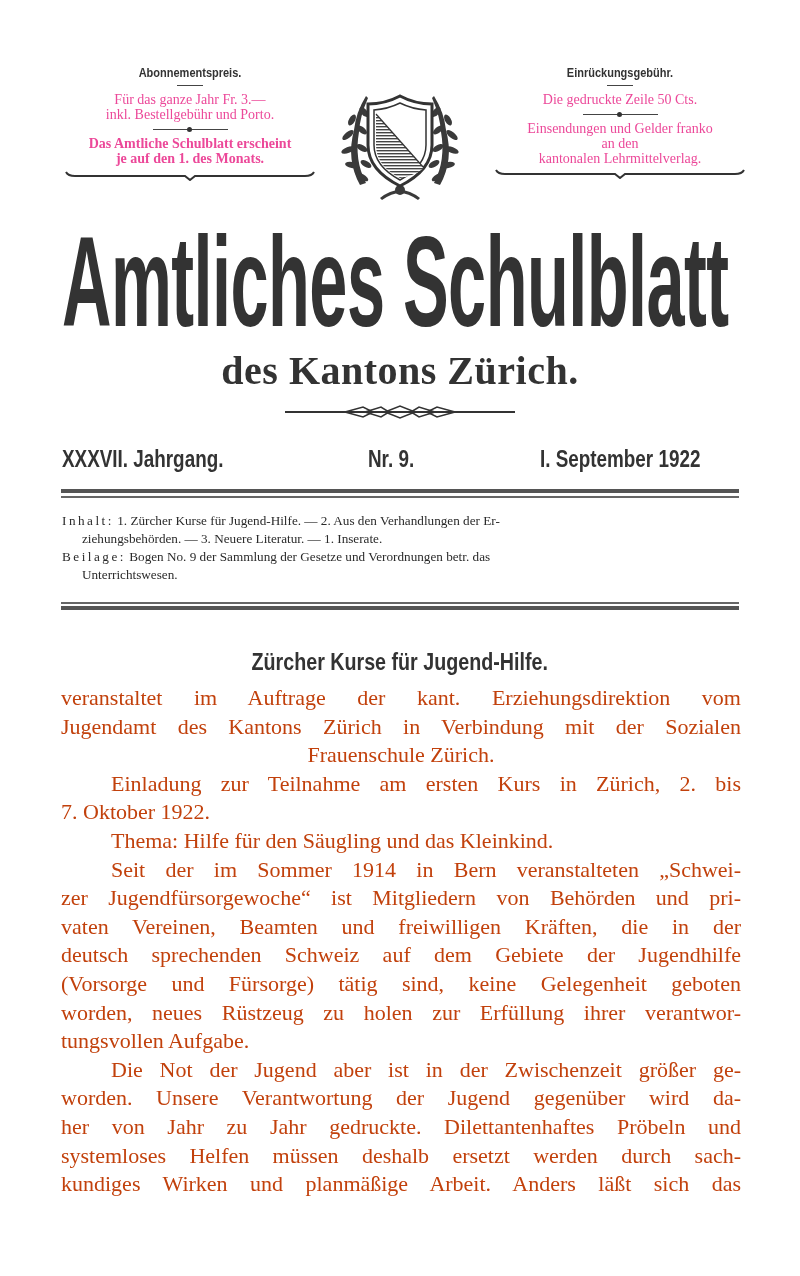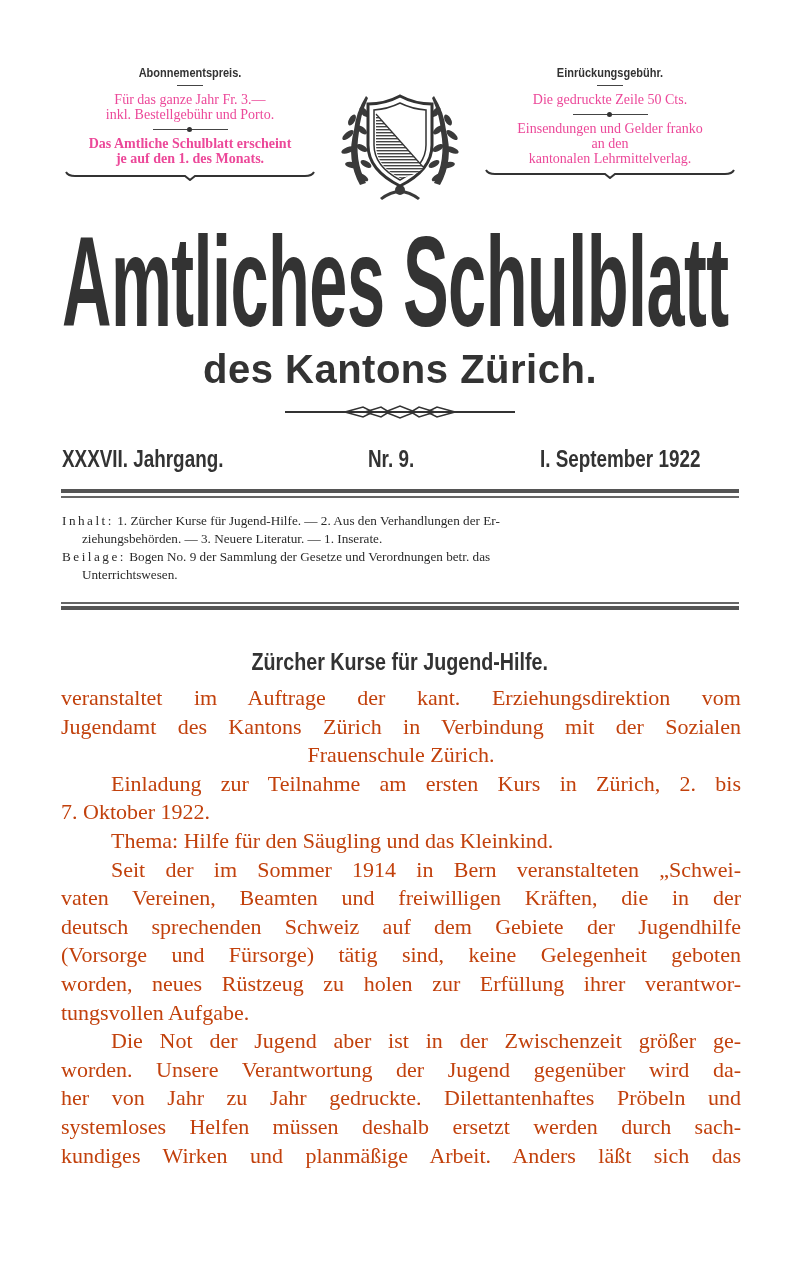--- a/index.html
+++ b/index.html
@@ -13,21 +13,21 @@
   .hcol .line { font-family: "Liberation Serif", serif; font-size: 14px; line-height: 15px; color: #ec4899; }
   .hcol .line.b { font-weight: bold; }
   .dotrule { position: relative; width: 75px; height: 6px; margin: 4px auto 4px auto; }
   .dotrule::before { content:""; position:absolute; left:0; right:0; top:2.5px; height:1px; background:#444; }
   .dotrule::after { content:""; position:absolute; left:34px; top:0.5px; width:5px; height:5px; border-radius:50%; background:#333; }
   .brace { position: relative; width: 250px; height: 10px; margin: 6px auto 0 auto; }
 
   .masthead { position: absolute; left: 62px; top: 222px; width: 680px; height: 120px; }
   .masthead span { display:block; font-family: "Liberation Sans", sans-serif; font-weight: bold; font-size: 128px; line-height: 120px; color:#333; white-space: nowrap; transform: scaleX(0.535); transform-origin: left top; letter-spacing: -1px; }
 
-  .subtitle { position:absolute; left:0; width:800px; top:347px; text-align:center; font-family:Liberation Sans, sans-serif; font-weight:bold; font-size:40px; color:#333; letter-spacing:0.5px; }
+  .subtitle { position:absolute; left:0; width:800px; top:347px; text-align:center; font-family:Liberation Serif, serif; font-weight:bold; font-size:40px; color:#333; letter-spacing:0.5px; }
 
   .issue-row { position:absolute; top:446px; font-family:"Liberation Sans", sans-serif; font-weight:bold; font-size:23px; color:#333; white-space:nowrap; transform: scaleX(0.82); transform-origin: left top; }
 
   .rule-thick { position:absolute; left:61px; width:678px; background:#555; }
   .rule-thin { position:absolute; left:61px; width:678px; background:#666; }
 
   .toc { position:absolute; left:62px; top:512px; width:678px; font-family:"Liberation Serif", serif; font-size:13.2px; line-height:18px; color:#2a2a2a; }
   .toc p { margin:0; text-align: justify; text-indent: -20px; padding-left: 20px; }
   .toc .spaced { letter-spacing: 2.5px; font-weight: normal; }
   .toc .spaced.light { font-weight: normal; }
@@ -89,21 +89,21 @@
     <circle cx="60" cy="100" r="5"></circle>
     <path d="M40 108 Q50 100 60 100 Q70 100 80 108 L78 110 Q68 103 60 103 Q52 103 42 110 Z"></path>
   </g>
 
   <path d="M28 14 Q45 14 60 6 Q75 14 92 14 L92 55 Q92 80 60 96 Q28 80 28 55 Z" fill="#fff" stroke="#333" stroke-width="3"></path>
   <path d="M34 20 Q48 19 60 13 Q72 19 86 20 L86 55 Q86 76 60 90 Q34 76 34 55 Z" fill="none" stroke="#333" stroke-width="1.5"></path>
   <path d="M36 24 L84 78 Q74 86 60 88 Q36 76 36 55 Z" fill="url(#hatch)"></path>
   <line x1="36" y1="24" x2="84" y2="78" stroke="#333" stroke-width="1.2"></line>
 </svg>
 
-<div class="hcol" style="left:465px;">
+<div class="hcol" style="left:475px;">
   <div class="htitle">Einrückungsgebühr.</div>
   <div class="short-rule"></div>
   <div class="line b" style="font-weight:normal;">Die gedruckte Zeile 50 Cts.</div>
   <div class="dotrule"></div>
   <div class="line">Einsendungen und Gelder franko</div>
   <div class="line">an den</div>
   <div class="line">kantonalen Lehrmittelverlag.</div>
   <svg class="brace" viewBox="0 0 250 10" width="250" height="10" style="display:block;margin:3px auto 0;">
     <path d="M1 1 Q3 5 10 5 L120 5 L125 9 L130 5 L240 5 Q247 5 249 1" fill="none" stroke="#333" stroke-width="2"></path>
   </svg>
@@ -145,20 +145,21 @@
 </div>
 
 <div class="body">
   <p class="jl">veranstaltet im Auftrage der kant. Erziehungsdirektion vom</p>
   <p class="jl">Jugendamt des Kantons Zürich in Verbindung mit der Sozialen</p>
   <p class="center">Frauenschule Zürich.</p>
   <p class="jl indent">Einladung zur Teilnahme am ersten Kurs in Zürich, 2. bis</p>
   <p>7. Oktober 1922.</p>
   <p class="indent">Thema: Hilfe für den Säugling und das Kleinkind.</p>
   <p class="jl indent">Seit der im Sommer 1914 in Bern veranstalteten „Schwei-</p>
+  <p class="jl">zer Jugendfürsorgewoche“ ist Mitgliedern von Behörden und pri-</p>
   <p class="jl">vaten Vereinen, Beamten und freiwilligen Kräften, die in der</p>
   <p class="jl">deutsch sprechenden Schweiz auf dem Gebiete der Jugendhilfe</p>
   <p class="jl">(Vorsorge und Fürsorge) tätig sind, keine Gelegenheit geboten</p>
   <p class="jl">worden, neues Rüstzeug zu holen zur Erfüllung ihrer verantwor-</p>
   <p>tungsvollen Aufgabe.</p>
   <p class="jl indent">Die Not der Jugend aber ist in der Zwischenzeit größer ge-</p>
   <p class="jl">worden. Unsere Verantwortung der Jugend gegenüber wird da-</p>
   <p class="jl">her von Jahr zu Jahr gedruckte. Dilettantenhaftes Pröbeln und</p>
   <p class="jl">systemloses Helfen müssen deshalb ersetzt werden durch sach-</p>
   <p class="jl">kundiges Wirken und planmäßige Arbeit. Anders läßt sich das</p>

